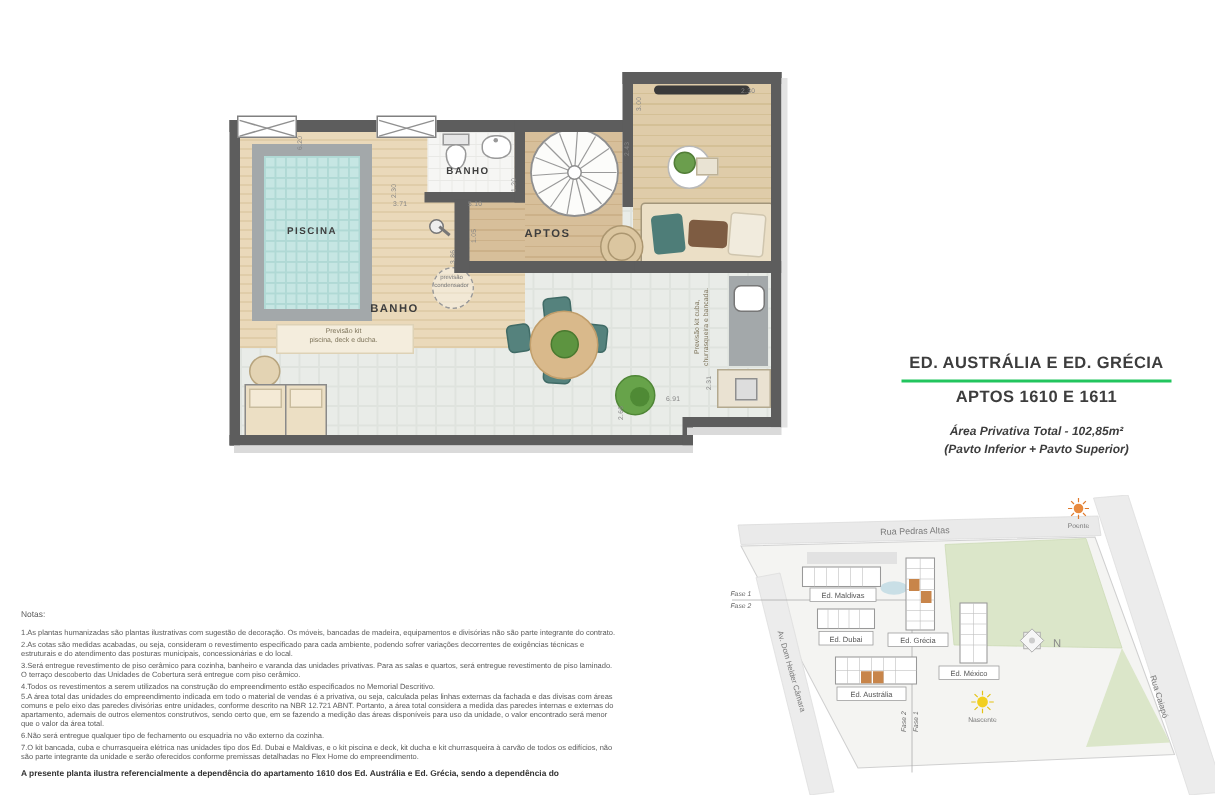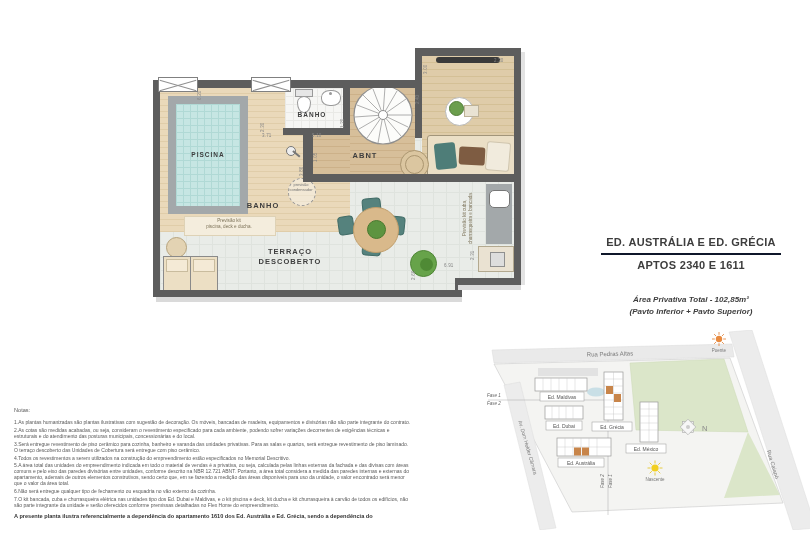--- a/index.html
+++ b/index.html
@@ -30,24 +30,24 @@
   .window::after{transform:rotate(-16deg)}
   .roomlbl{position:absolute;font-weight:bold;color:#3e3e3e;text-align:center;
            letter-spacing:1px;white-space:pre-line;line-height:1.35}
   .dim{position:absolute;font-size:4.5px;color:#858585;letter-spacing:.2px}
   .dimv{writing-mode:vertical-rl;transform:rotate(180deg)}
   .ann{position:absolute;color:#7c7258;text-align:center;white-space:pre-line}
   .shadow{position:absolute;background:#dadada}
   .circle{border-radius:50%}
   .titleblock{position:absolute;left:585px;top:232px;width:212px;text-align:center;color:#3d3d3d}
   .titleblock .t1{display:inline-block;font-size:11px;font-weight:bold;letter-spacing:.3px;
-                  padding:0 5px 5px 5px;border-bottom:2px solid #0f172a}
+                  padding:0 5px 5px 5px;border-bottom:2px solid #22c55e}
   .titleblock .t2{font-size:11px;font-weight:bold;margin-top:8px;letter-spacing:.3px}
   .titleblock .t3{font-size:11px;font-weight:bold;margin-top:4px;letter-spacing:.3px}
-  .titleblock .t4{font-size:8px;font-weight:bold;font-style:italic;margin-top:24px}
+  .titleblock .t4{font-size:8px;font-weight:bold;font-style:italic;margin-top:12px}
   .titleblock .t5{font-size:8px;font-weight:bold;font-style:italic;margin-top:3px}
   .notes{position:absolute;left:14px;top:407px;width:398px;color:#5a5a5a}
   .notes .nh{font-size:5.6px;margin-bottom:7px}
   .notes .ni{font-size:5px;line-height:5.9px;margin-bottom:2px}
   .notes .nf{font-size:5.6px;line-height:6.2px;font-weight:bold;color:#333;margin-top:4px}
   svg text{font-family:"Liberation Sans",sans-serif}
 </style>
 </head>
 <body>
 
@@ -153,43 +153,41 @@
   <div class="window" style="left:158px;top:77px;width:38px;height:13px"></div>
   <div class="window" style="left:251px;top:77px;width:38px;height:13px"></div>
 
   <div class="abs" style="left:462px;top:285px;width:58px;height:15px;background:#fff"></div>
   <div class="shadow" style="left:156px;top:297px;width:306px;height:5px"></div>
   <div class="shadow" style="left:458px;top:285px;width:63px;height:5px"></div>
   <div class="shadow" style="left:521px;top:52px;width:4px;height:233px;background:#e3e3e3"></div>
 
   <div class="roomlbl" style="left:176px;top:151px;width:64px;font-size:6.5px">PISCINA</div>
   <div class="roomlbl" style="left:287px;top:111px;width:50px;font-size:6.5px">BANHO</div>
-  <div class="roomlbl" style="left:338px;top:151px;width:54px;font-size:7.5px">ABNT</div>
+  <div class="roomlbl" style="left:338px;top:151px;width:54px;font-size:7.5px">APTOS</div>
   <div class="roomlbl" style="left:240px;top:201px;width:46px;font-size:7.5px">BANHO</div>
-  <div class="roomlbl" style="left:222px;top:247px;width:136px;font-size:7.5px">TERRAÇO
-DESCOBERTO</div>
 
   <div class="dim dimv" style="left:197px;top:80px;height:20px">6.20</div>
   <div class="dim dimv" style="left:260px;top:112px;height:20px">2.30</div>
   <div class="dim" style="left:262px;top:133px">3.71</div>
   <div class="dim" style="left:312px;top:133px">5.10</div>
   <div class="dim dimv" style="left:340px;top:110px;height:18px">1.20</div>
   <div class="dim dimv" style="left:313px;top:144px;height:18px">1.05</div>
   <div class="dim dimv" style="left:299px;top:158px;height:18px">3.86</div>
   <div class="dim dimv" style="left:415px;top:86px;height:18px">2.43</div>
   <div class="dim dimv" style="left:423px;top:58px;height:16px">3.00</div>
   <div class="dim" style="left:494px;top:58px">2.30</div>
   <div class="dim dimv" style="left:470px;top:242px;height:18px">2.31</div>
   <div class="dim" style="left:444px;top:263px">6.91</div>
   <div class="dim dimv" style="left:411px;top:264px;height:16px">2.66</div>
 </div>
 
 <div class="titleblock">
   <div><span class="t1">ED. AUSTRÁLIA E ED. GRÉCIA</span></div>
-  <div class="t3">APTOS 2340 E 1611</div>
+  <div class="t3">APTOS 1610 E 1611</div>
   <div class="t4">Área Privativa Total - 102,85m²</div>
   <div class="t5">(Pavto Inferior + Pavto Superior)</div>
 </div>
 
 <svg width="330" height="200" viewBox="0 0 330 200" style="position:absolute;left:480px;top:330px">
 
   <polygon points="14,34 250,28 303,173 92,182" fill="#f4f4f2" stroke="#d0d0d0" stroke-width="0.7"></polygon>
   <polygon points="150,33 244,29 268,102 156,100" fill="#dbe6c9" stroke="#cbd9b4" stroke-width="0.5"></polygon>
   <polygon points="268,102 300,165 244,168" fill="#dbe6c9"></polygon>
 

